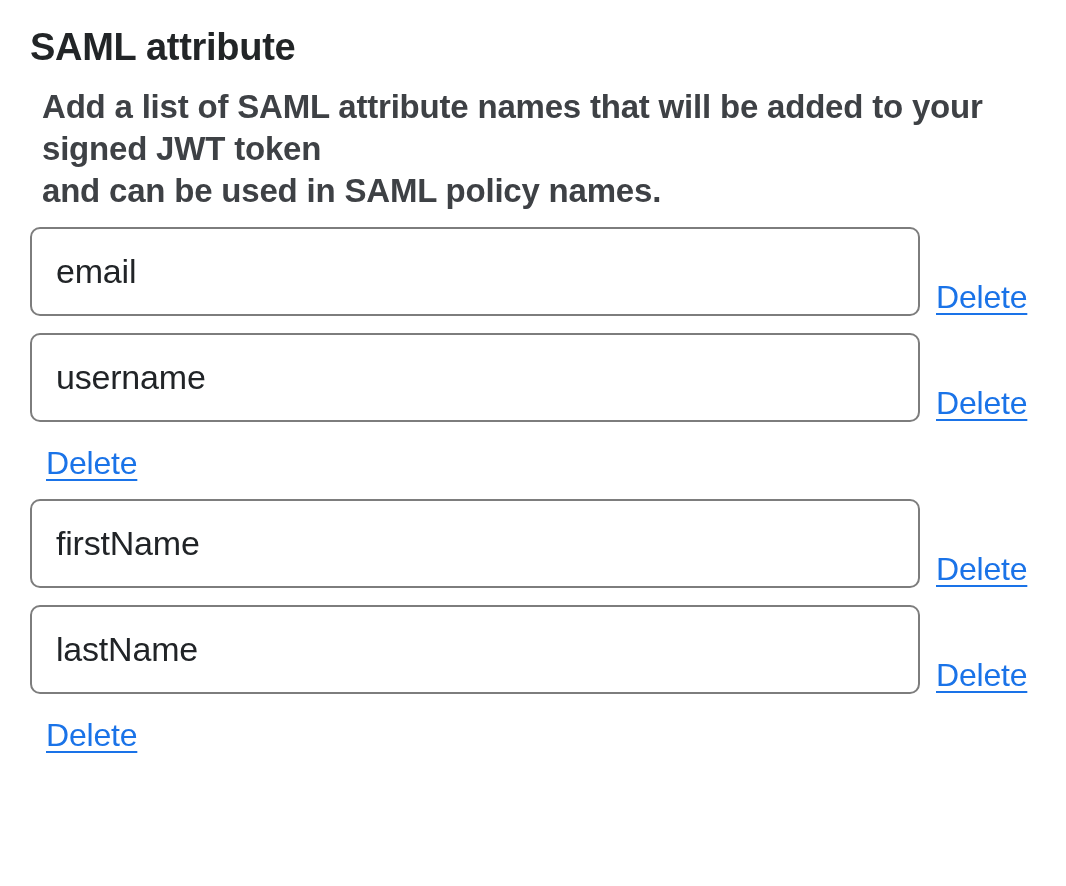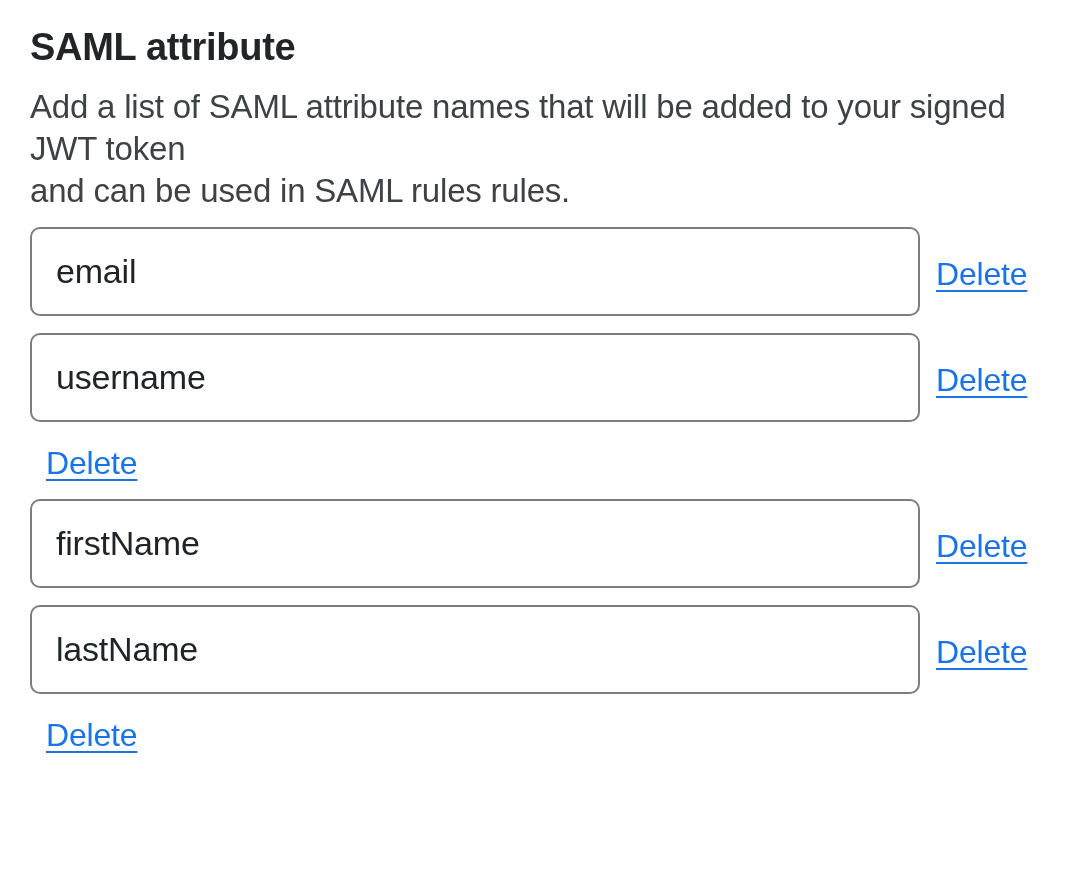--- a/index.html
+++ b/index.html
@@ -21,33 +21,33 @@
   }
   .section-title {
     margin: 24px 0 0 0;
     font-size: 38px;
     line-height: 46px;
     font-weight: 700;
     color: #222527;
     letter-spacing: -0.3px;
   }
   .section-description {
-    margin: 16px 0 0 0;
+    margin: 16px 0 0 12px;
     font-size: 33px;
     line-height: 42px;
-    font-weight: 400;
+    font-weight: 700;
     color: #3e4145;
     letter-spacing: -0.2px;
   }
   .rows {
     margin-top: 15px;
   }
   .attribute-row {
     display: flex;
-    align-items: center;
+    align-items: flex-end;
     margin-bottom: 17px;
   }
   .attribute-input {
     width: 890px;
     height: 89px;
     box-sizing: border-box;
     border: 2px solid #7d7d7d;
     border-radius: 10px;
     padding: 0 24px;
     font-family: "Liberation Sans", sans-serif;
@@ -71,21 +71,21 @@
     letter-spacing: -0.2px;
   }
 </style>
 </head>
 <body>
 
 <div class="page">
 
   <h2 class="section-title">SAML attribute</h2>
 
-  <p class="section-description"><span>Add a list of SAML attribute names that will be added to your signed JWT token</span><br><span>and can be used in SAML rules rules.</span></p>
+  <p class="section-description"><span>Add a list of SAML attribute names that will be added to your signed JWT token</span><br><span>and can be used in SAML policy names.</span></p>
 
   <div class="rows">
   <div class="attribute-row">
     <input class="attribute-input" type="text" value="email" style="">
     <a class="delete-link">Delete</a>
   </div>
 
   <div class="attribute-row">
     <input class="attribute-input" type="text" value="username" style="">
     <a class="delete-link">Delete</a>

